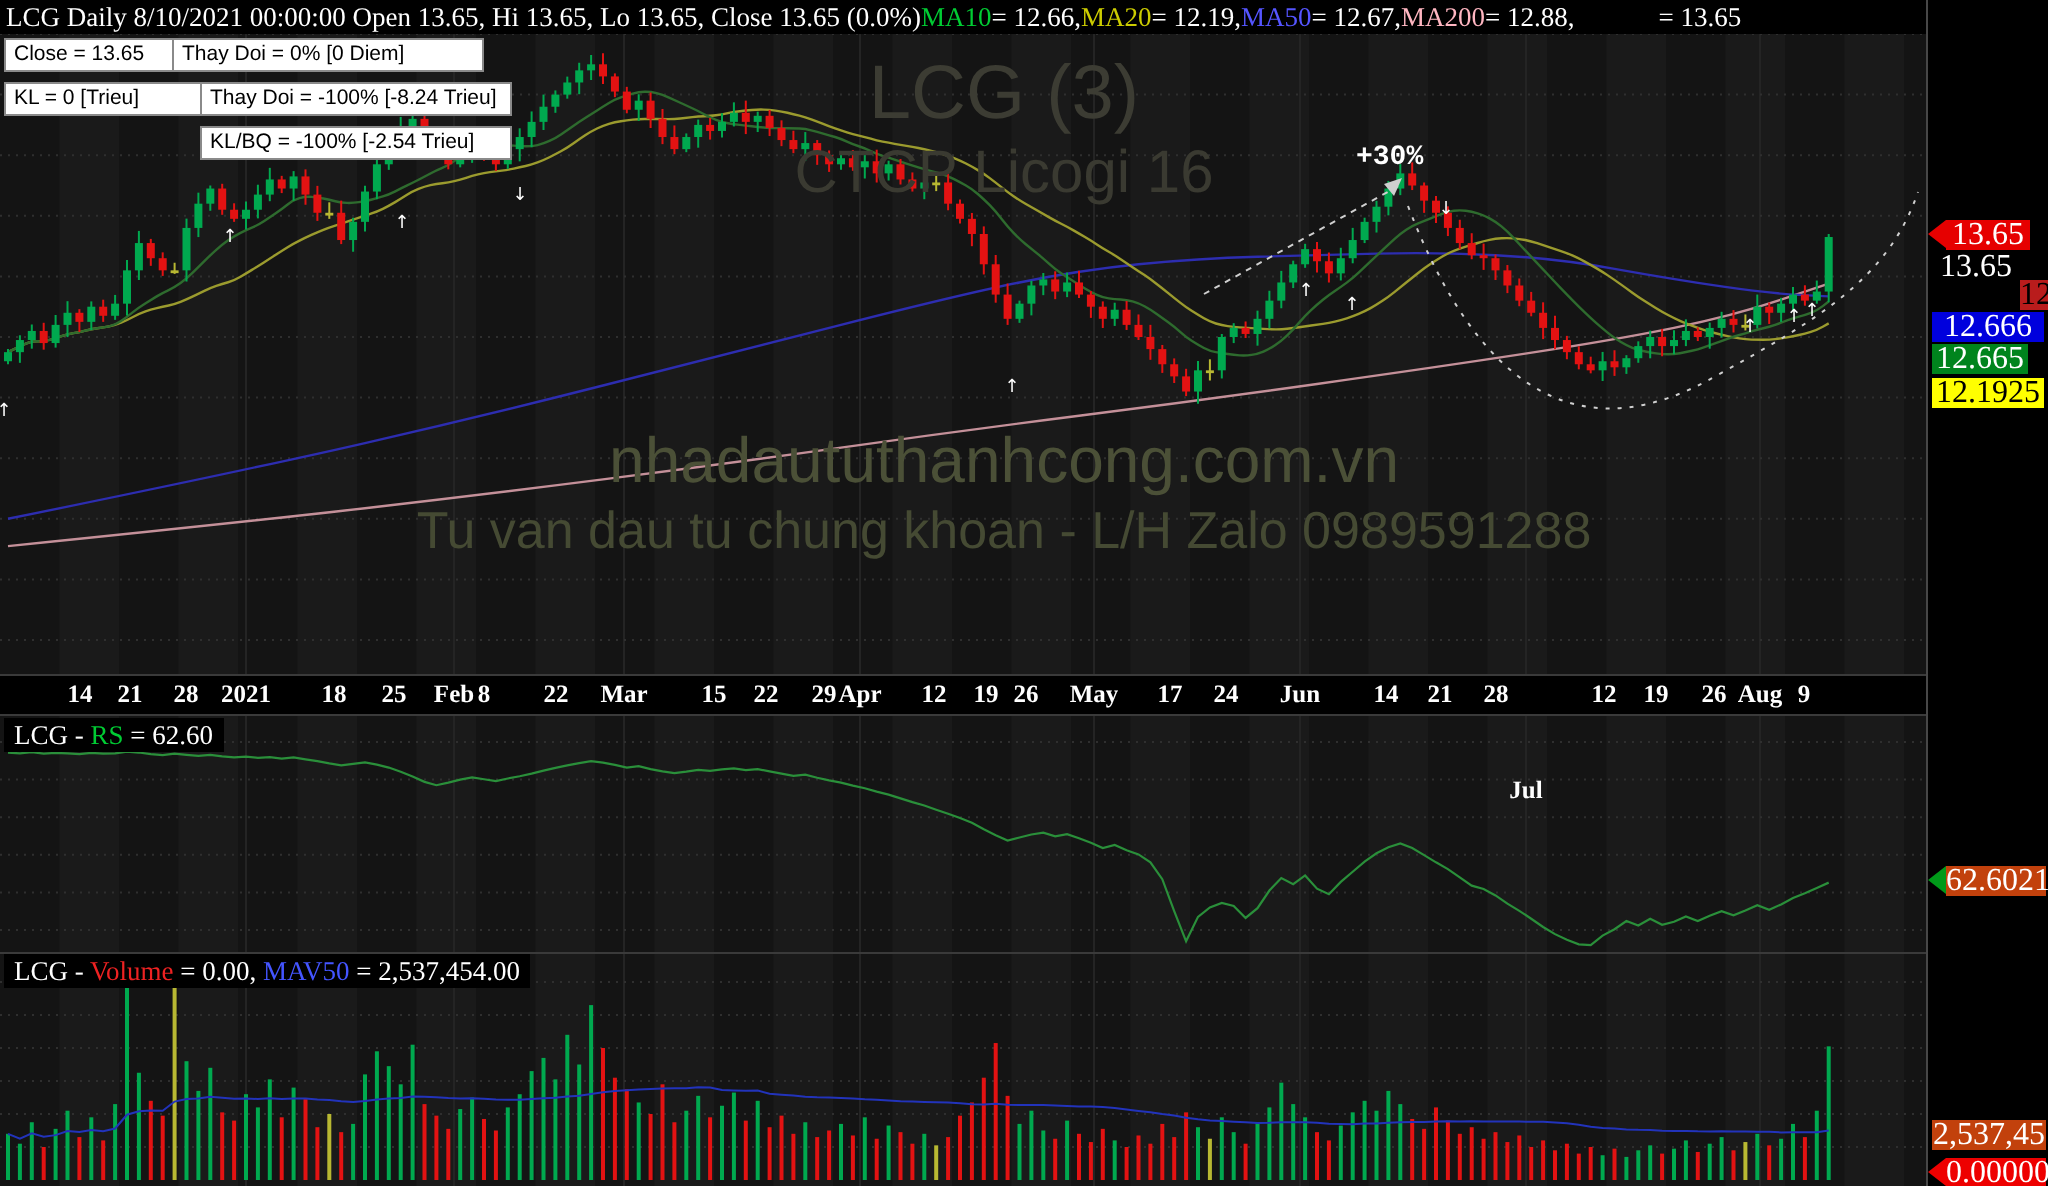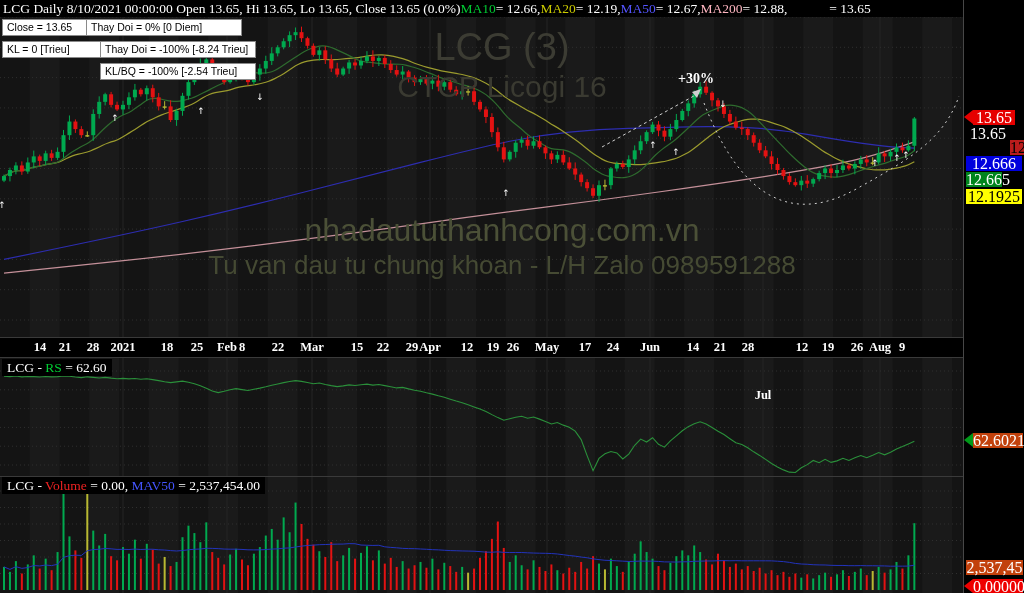--- a/index.html
+++ b/index.html
@@ -17,21 +17,21 @@
   .tag{position:absolute;height:15px;line-height:15px;text-align:center;font-size:16px;font-family:"Liberation Serif",serif;}
   .tag .arr{position:absolute;left:-9px;top:0;width:0;height:0;border-top:7.5px solid transparent;border-bottom:7.5px solid transparent;}
   .ibox{position:absolute;height:15px;background:#fff;border:1px solid #8a8a8a;color:#000;
         font-family:"Liberation Sans",sans-serif;font-size:10.5px;line-height:15px;padding-left:4px;white-space:nowrap;}
   .phead{position:absolute;background:#000;height:17px;line-height:17px;font-size:13.5px;padding:0 5px;white-space:nowrap;}
   .wm{position:absolute;width:1004px;text-align:center;font-family:"Liberation Sans",sans-serif;pointer-events:none;}
   #wm-big{top:26px;font-size:38px;color:#3c3c33;}
   #wm-sub{top:70px;font-size:30px;color:#3a3a31;}
   #wm-site{top:212px;font-size:32px;color:#4b5037;}
   #wm-contact{top:250px;font-size:26px;color:#454a33;}
-  #plus30{position:absolute;color:#fff;font-size:14px;font-weight:700;font-family:Liberation Serif, serif;}
+  #plus30{position:absolute;color:#fff;font-size:14px;font-weight:700;font-family:Liberation Mono, monospace;}
 </style>
 </head>
 <body>
 
 <div id="app">
   <svg id="chart" width="1024" height="593">
       <rect x="29.75" y="0" width="29.75" height="593" fill="#1a1a1a"></rect>
       <rect x="89.25" y="0" width="29.75" height="593" fill="#1a1a1a"></rect>
       <rect x="148.75" y="0" width="29.75" height="593" fill="#1a1a1a"></rect>
       <rect x="208.25" y="0" width="29.75" height="593" fill="#1a1a1a"></rect>
@@ -608,21 +608,21 @@
       <div class="xtick" style="left: 763px; font-weight: 700; margin-top: 48px;">Jul</div>
       <div class="xtick" style="left: 802px; font-weight: 600;">12</div>
       <div class="xtick" style="left: 828px; font-weight: 600;">19</div>
       <div class="xtick" style="left: 857px; font-weight: 600;">26</div>
       <div class="xtick" style="left: 880px; font-weight: 700;">Aug</div>
       <div class="xtick" style="left: 902px; font-weight: 600;">9</div>
       <div class="tag" style="left: 973px; top: 110px; width: 42px; background: rgb(230, 0, 0); color: rgb(255, 255, 255);">13.65<span class="arr" style="border-right: 9px solid rgb(230, 0, 0);"></span></div>
       <div class="tag" style="left: 966px; top: 126px; width: 44px; background: rgb(0, 0, 0); color: rgb(255, 255, 255);">13.65</div>
       <div class="tag" style="left: 966px; top: 140px; width: 45px; background: #b91c1c; color: rgb(0, 0, 0); margin-left: 44px;">12.8763</div>
       <div class="tag" style="left: 966px; top: 156px; width: 56px; background: rgb(0, 0, 221); color: rgb(255, 255, 255);">12.666</div>
-      <div class="tag" style="left: 966px; top: 172px; width: 36px; background: rgb(0, 132, 29); color: rgb(255, 255, 255);">12.665</div>
+      <div class="tag" style="left: 966px; top: 172px; width: 48px; background: rgb(0, 132, 29); color: rgb(255, 255, 255);">12.665</div>
       <div class="tag" style="left: 966px; top: 189px; width: 56px; background: rgb(255, 255, 0); color: rgb(0, 0, 0);">12.1925</div>
       <div class="tag" style="left: 973px; top: 433px; width: 50px; background: #c2410c; color: rgb(255, 255, 255);">62.6021<span class="arr" style="border-right: 9px solid rgb(0, 153, 25);"></span></div>
       <div class="tag" style="left: 966px; top: 560px; width: 57px; background: #c2410c; color: rgb(255, 255, 255);">2,537,45</div>
       <div class="tag" style="left: 973px; top: 579px; width: 50px; background: rgb(238, 0, 0); color: rgb(255, 255, 255);">0.00000<span class="arr" style="border-right: 9px solid rgb(238, 0, 0);"></span></div>
       <div class="ibox" style="left: 2px; top: 19px; width: 95px;">Close = 13.65</div>
       <div class="ibox" style="left: 86px; top: 19px; width: 150px;">Thay Doi = 0% [0 Diem]</div>
       <div class="ibox" style="left: 2px; top: 41px; width: 95px;">KL = 0 [Trieu]</div>
       <div class="ibox" style="left: 100px; top: 41px; width: 150px;">Thay Doi = -100% [-8.24 Trieu]</div>
       <div class="ibox" style="left: 100px; top: 63px; width: 150px;">KL/BQ = -100% [-2.54 Trieu]</div>
       <div class="phead" style="left: 2px; top: 359px;"><span style="color: rgb(255, 255, 255);">LCG - </span><span style="color: rgb(0, 204, 51);">RS</span><span style="color: rgb(255, 255, 255);"> = 62.60</span></div>

